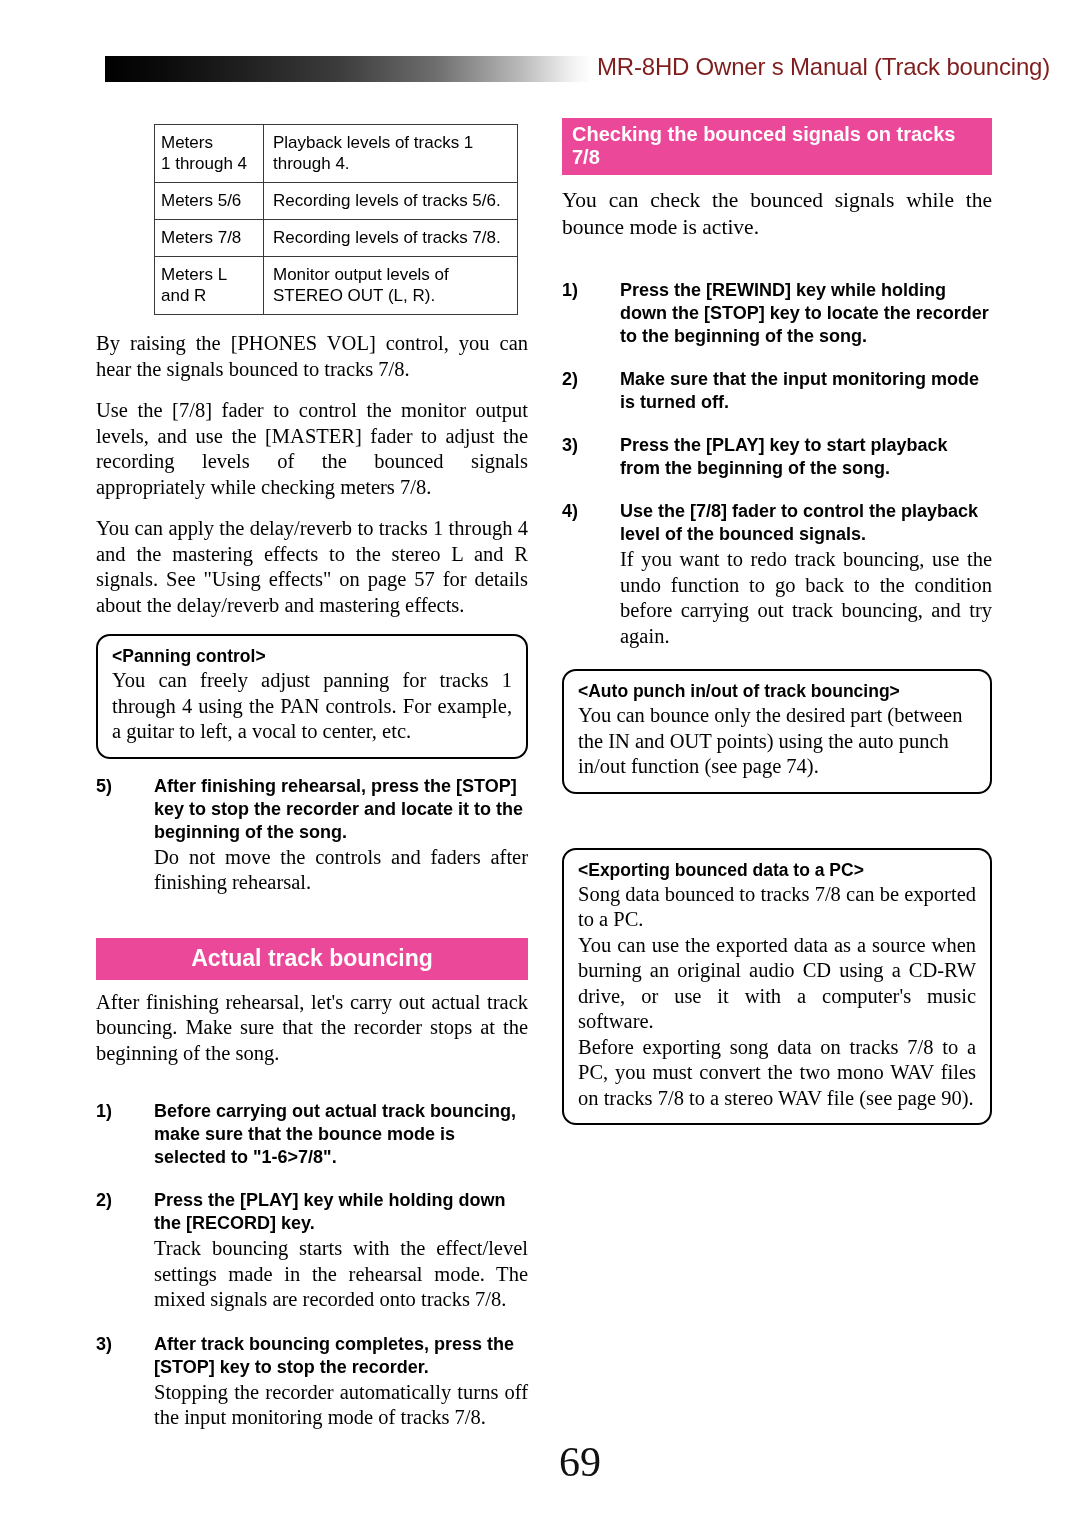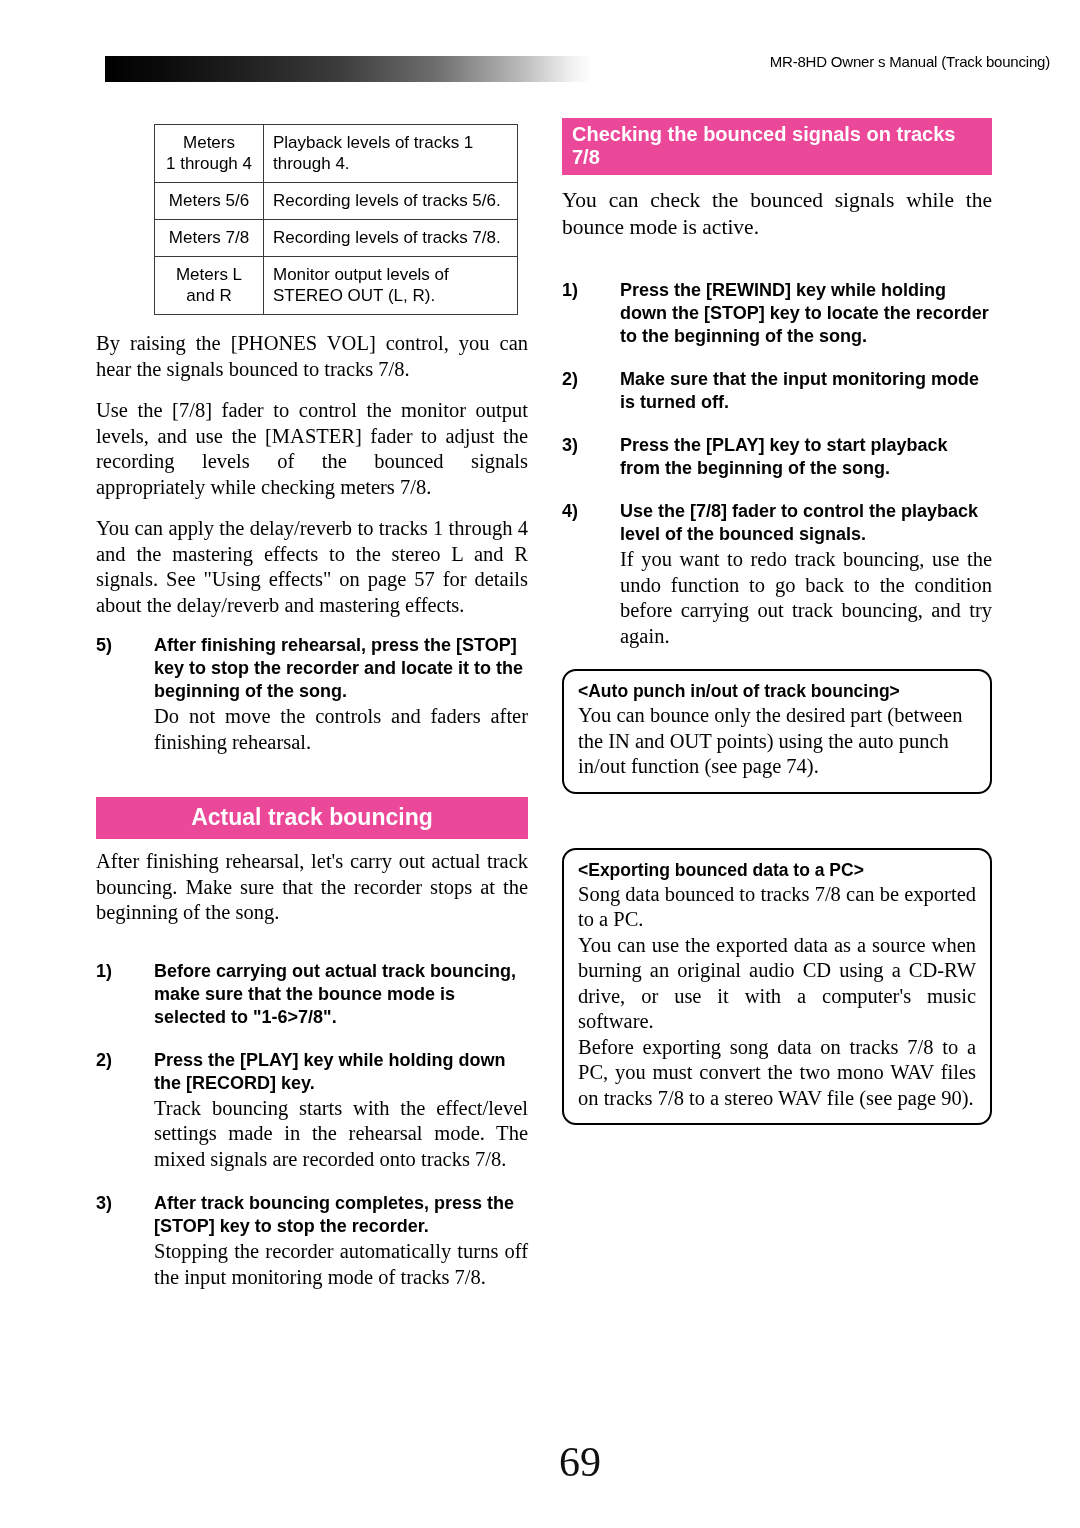--- a/index.html
+++ b/index.html
@@ -29,23 +29,23 @@
     top: 56px;
     width: 487px;
     height: 26px;
     background: linear-gradient(to right, #000000 0%, #0b0b0b 12%, #222222 30%, #3c3c3c 48%, #6e6e6e 68%, #b8b8b8 85%, #f2f2f2 96%, #ffffff 100%);
   }
   .header-title {
     position: absolute;
     right: 30px;
     top: 53px;
     font-family: "Liberation Sans", sans-serif;
-    font-size: 15px;
+    font-size: 24px;
     letter-spacing: -0.2px;
-    color: #000000;
+    color: #7f1d1d;
     white-space: nowrap;
   }
 
   
   .col {
     position: absolute;
     top: 118px;
   }
   .col-left  { left: 96px;  width: 432px; }
   .col-right { left: 562px; width: 430px; }
@@ -81,21 +81,21 @@
     font-size: 17px;
     line-height: 21px;
   }
   table.meter-table td {
     border: 1.4px solid #3a3a3a;
     padding: 7px 6px 8px 6px;
     vertical-align: middle;
   }
   table.meter-table td.c1 {
     width: 96px;
-    text-align: center;
+    text-align: left;
     white-space: pre-line;
   }
   table.meter-table td.c2 {
     text-align: left;
     padding-left: 9px;
   }
 
   
   .note-box {
     border: 2.2px solid #000000;
@@ -195,20 +195,24 @@
 and R</td>
         <td class="c2">Monitor output levels of STEREO OUT (L, R).</td>
       </tr>
     </tbody>
   </table>
 
   <p class="body-text">By raising the [PHONES VOL] control, you can hear the signals bounced to tracks 7/8.</p>
   <p class="body-text">Use the [7/8] fader to control the monitor output levels, and use the [MASTER] fader to adjust the recording levels of the bounced signals appropriately while checking meters 7/8.</p>
   <p class="body-text">You can apply the delay/reverb to tracks 1 through 4 and the mastering effects to the stereo L and R signals. See "Using effects" on page 57 for details about the delay/reverb and mastering effects.</p>
 
+  <div class="note-box">
+    <div class="note-title">&lt;Panning control&gt;</div>
+    <div class="note-body">You can freely adjust panning for tracks 1 through 4 using the PAN controls. For example, a guitar to left, a vocal to center, etc.</div>
+  </div>
 
   <div class="step">
     <div class="step-num">5)</div>
     <div class="step-body">
       <div class="step-head">After finishing rehearsal, press the [STOP] key to stop the recorder and locate it to the beginning of the song.</div>
       <div class="step-desc">Do not move the controls and faders after finishing rehearsal.</div>
     </div>
   </div>
 
   <div style="height:22px"></div>

